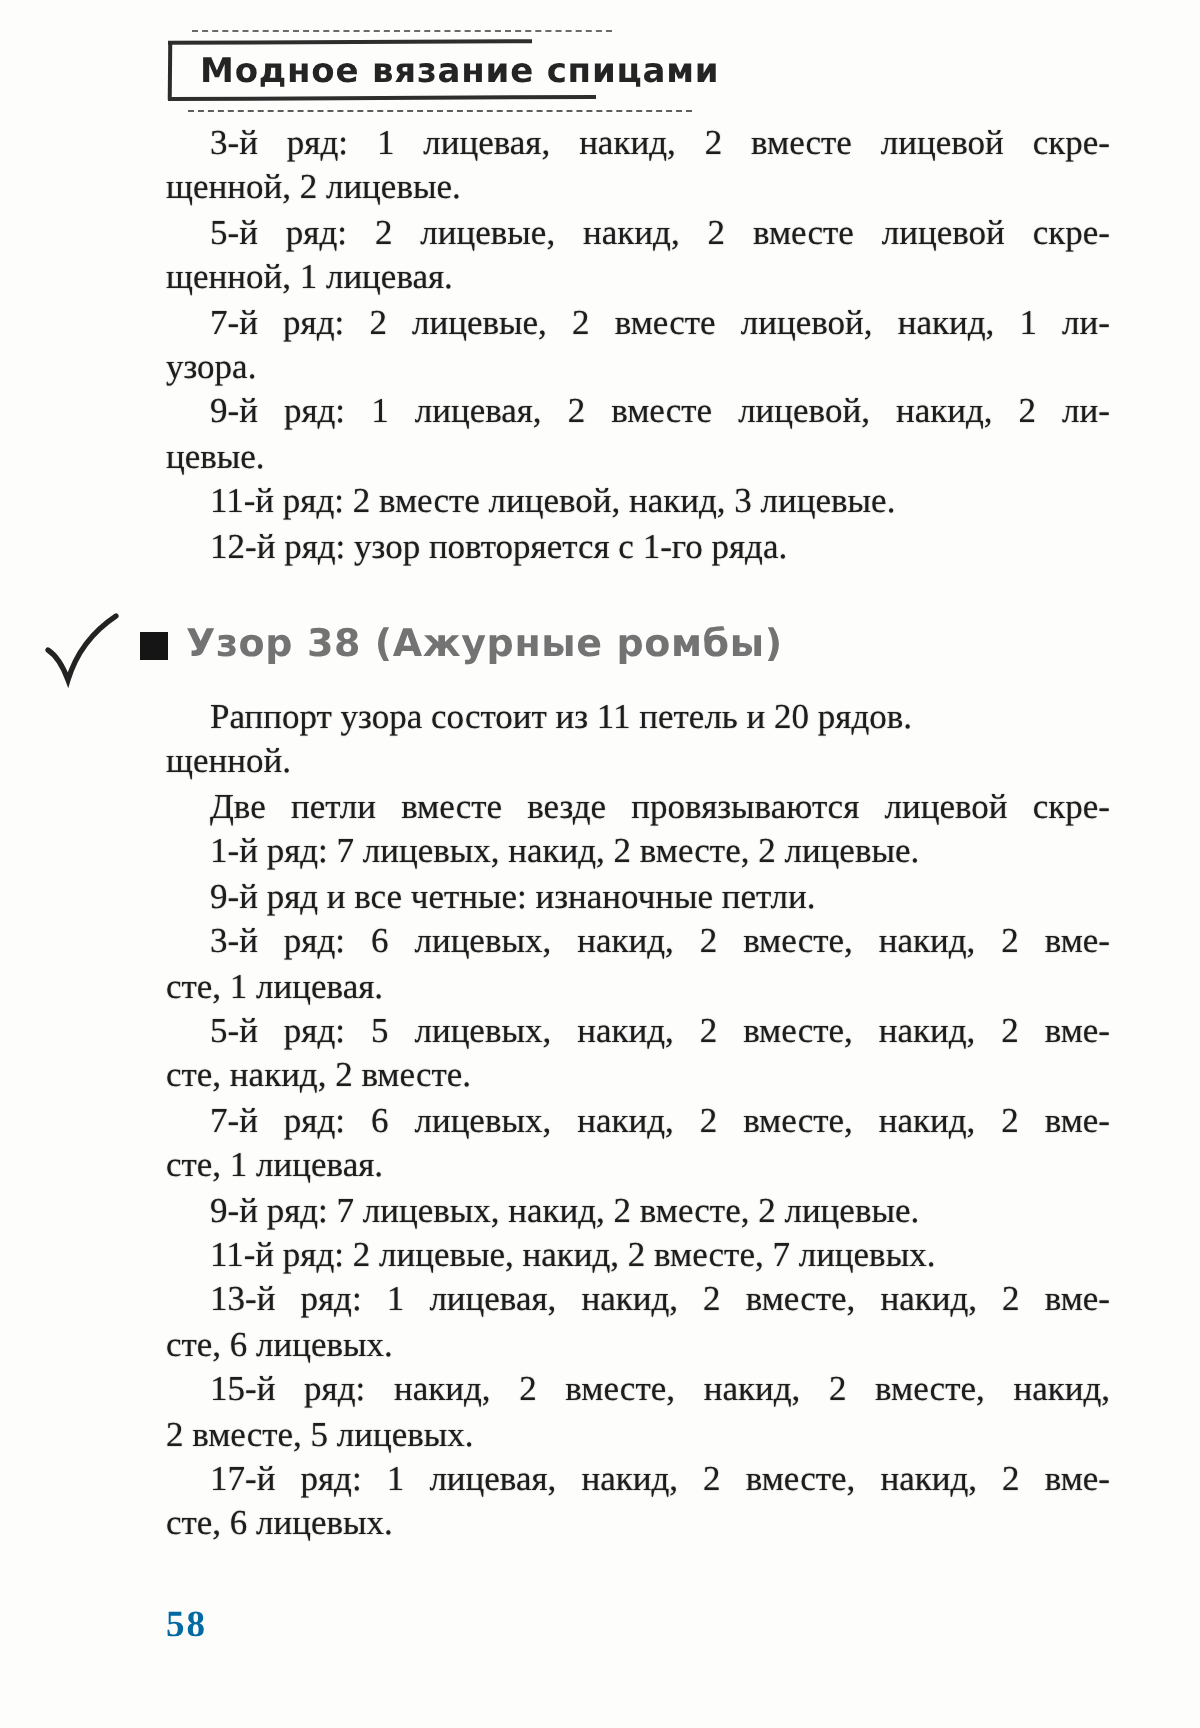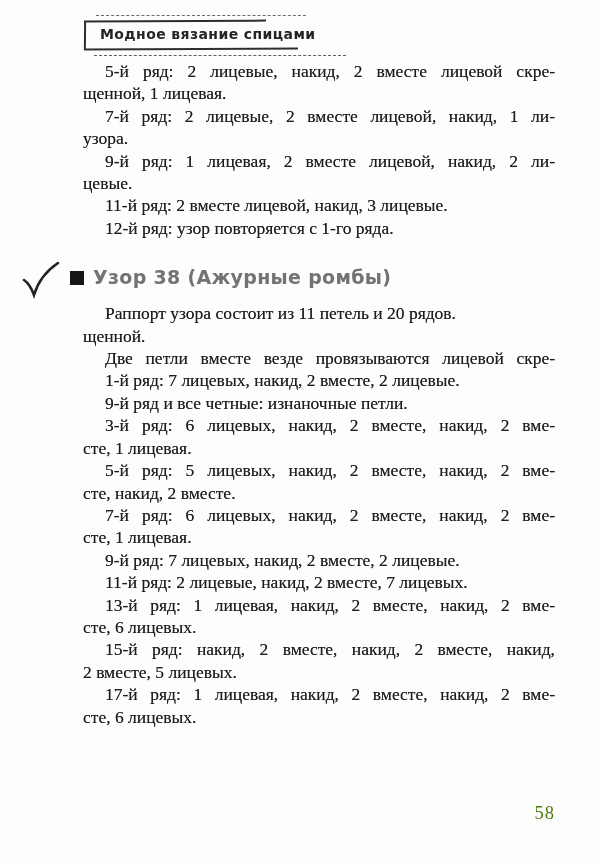--- a/index.html
+++ b/index.html
@@ -7,21 +7,21 @@
     position:relative;
     width:600px;height:864px;
     background:#fdfdfc;
     color:#1d1d1d;
     font-family:"Liberation Serif","DejaVu Serif",serif;
     overflow:hidden;
   }
   .header-title{
     position:absolute;left:100px;top:26px;
     font-family:"DejaVu Sans","Liberation Sans",sans-serif;
-    font-weight:700;font-size:14px;letter-spacing:.4px;color:#242424;
+    font-weight:700;font-size:17px;letter-spacing:.4px;color:#242424;
     white-space:nowrap;
   }
   .hb-left{position:absolute;left:84px;top:21px;width:0;height:29px;border-left:2.5px solid #2c2c2c;transform:rotate(.5deg);}
   .hb-top{position:absolute;left:84px;top:20px;width:182px;border-top:2.3px solid #2e2e2e;transform:rotate(-.25deg);}
   .hb-top-dash{position:absolute;left:96px;top:15px;width:210px;border-top:1.6px dashed #6a6a6a;}
   .hb-bottom{position:absolute;left:84px;top:48px;width:214px;border-top:2.3px solid #2e2e2e;transform:rotate(-.3deg);}
   .hb-bottom-dash{position:absolute;left:94px;top:55px;width:252px;border-top:1.7px dashed #5e5e5e;}
   
   .content{
     position:absolute;left:83px;top:60px;width:472px;
@@ -43,41 +43,45 @@
     text-shadow:none;
   }
   .bullet-square{
     width:14px;height:14px;background:#151515;
     margin-right:9px;flex:0 0 auto;transform:translateY(1px);
   }
   .checkmark{position:absolute;left:-49px;top:-2px;}
   
   .footer{
     position:absolute;left:83px;top:803px;width:472px;
-    text-align:right;font-weight:400;font-size:18.5px;
-    letter-spacing:1px;color:#4d7c0f;
+    text-align:left;font-weight:700;font-size:18.5px;
+    letter-spacing:1px;color:#0369a1;
   }
 </style>
 </head>
 <body>
 
 <div class="page">
 
   <div>
     <div class="hb-top-dash"></div>
     <div class="hb-top"></div>
     <div class="hb-left"></div>
     <div class="hb-bottom"></div>
     <div class="hb-bottom-dash"></div>
     <div class="header-title">Модное вязание спицами</div>
   </div>
 
   <div class="content">
 
     <div>
+        <div class="para">
+          <div class="line indent just">3-й ряд: 1 лицевая, накид, 2 вместе лицевой скре-</div>
+          <div class="line">щенной, 2 лицевые.</div>
+        </div>
         <div class="para">
           <div class="line indent just">5-й ряд: 2 лицевые, накид, 2 вместе лицевой скре-</div>
           <div class="line">щенной, 1 лицевая.</div>
         </div>
         <div class="para">
           <div class="line indent just">7-й ряд: 2 лицевые, 2 вместе лицевой, накид, 1 ли-</div>
           <div class="line">узора.</div>
         </div>
         <div class="para">
           <div class="line indent just">9-й ряд: 1 лицевая, 2 вместе лицевой, накид, 2 ли-</div>

